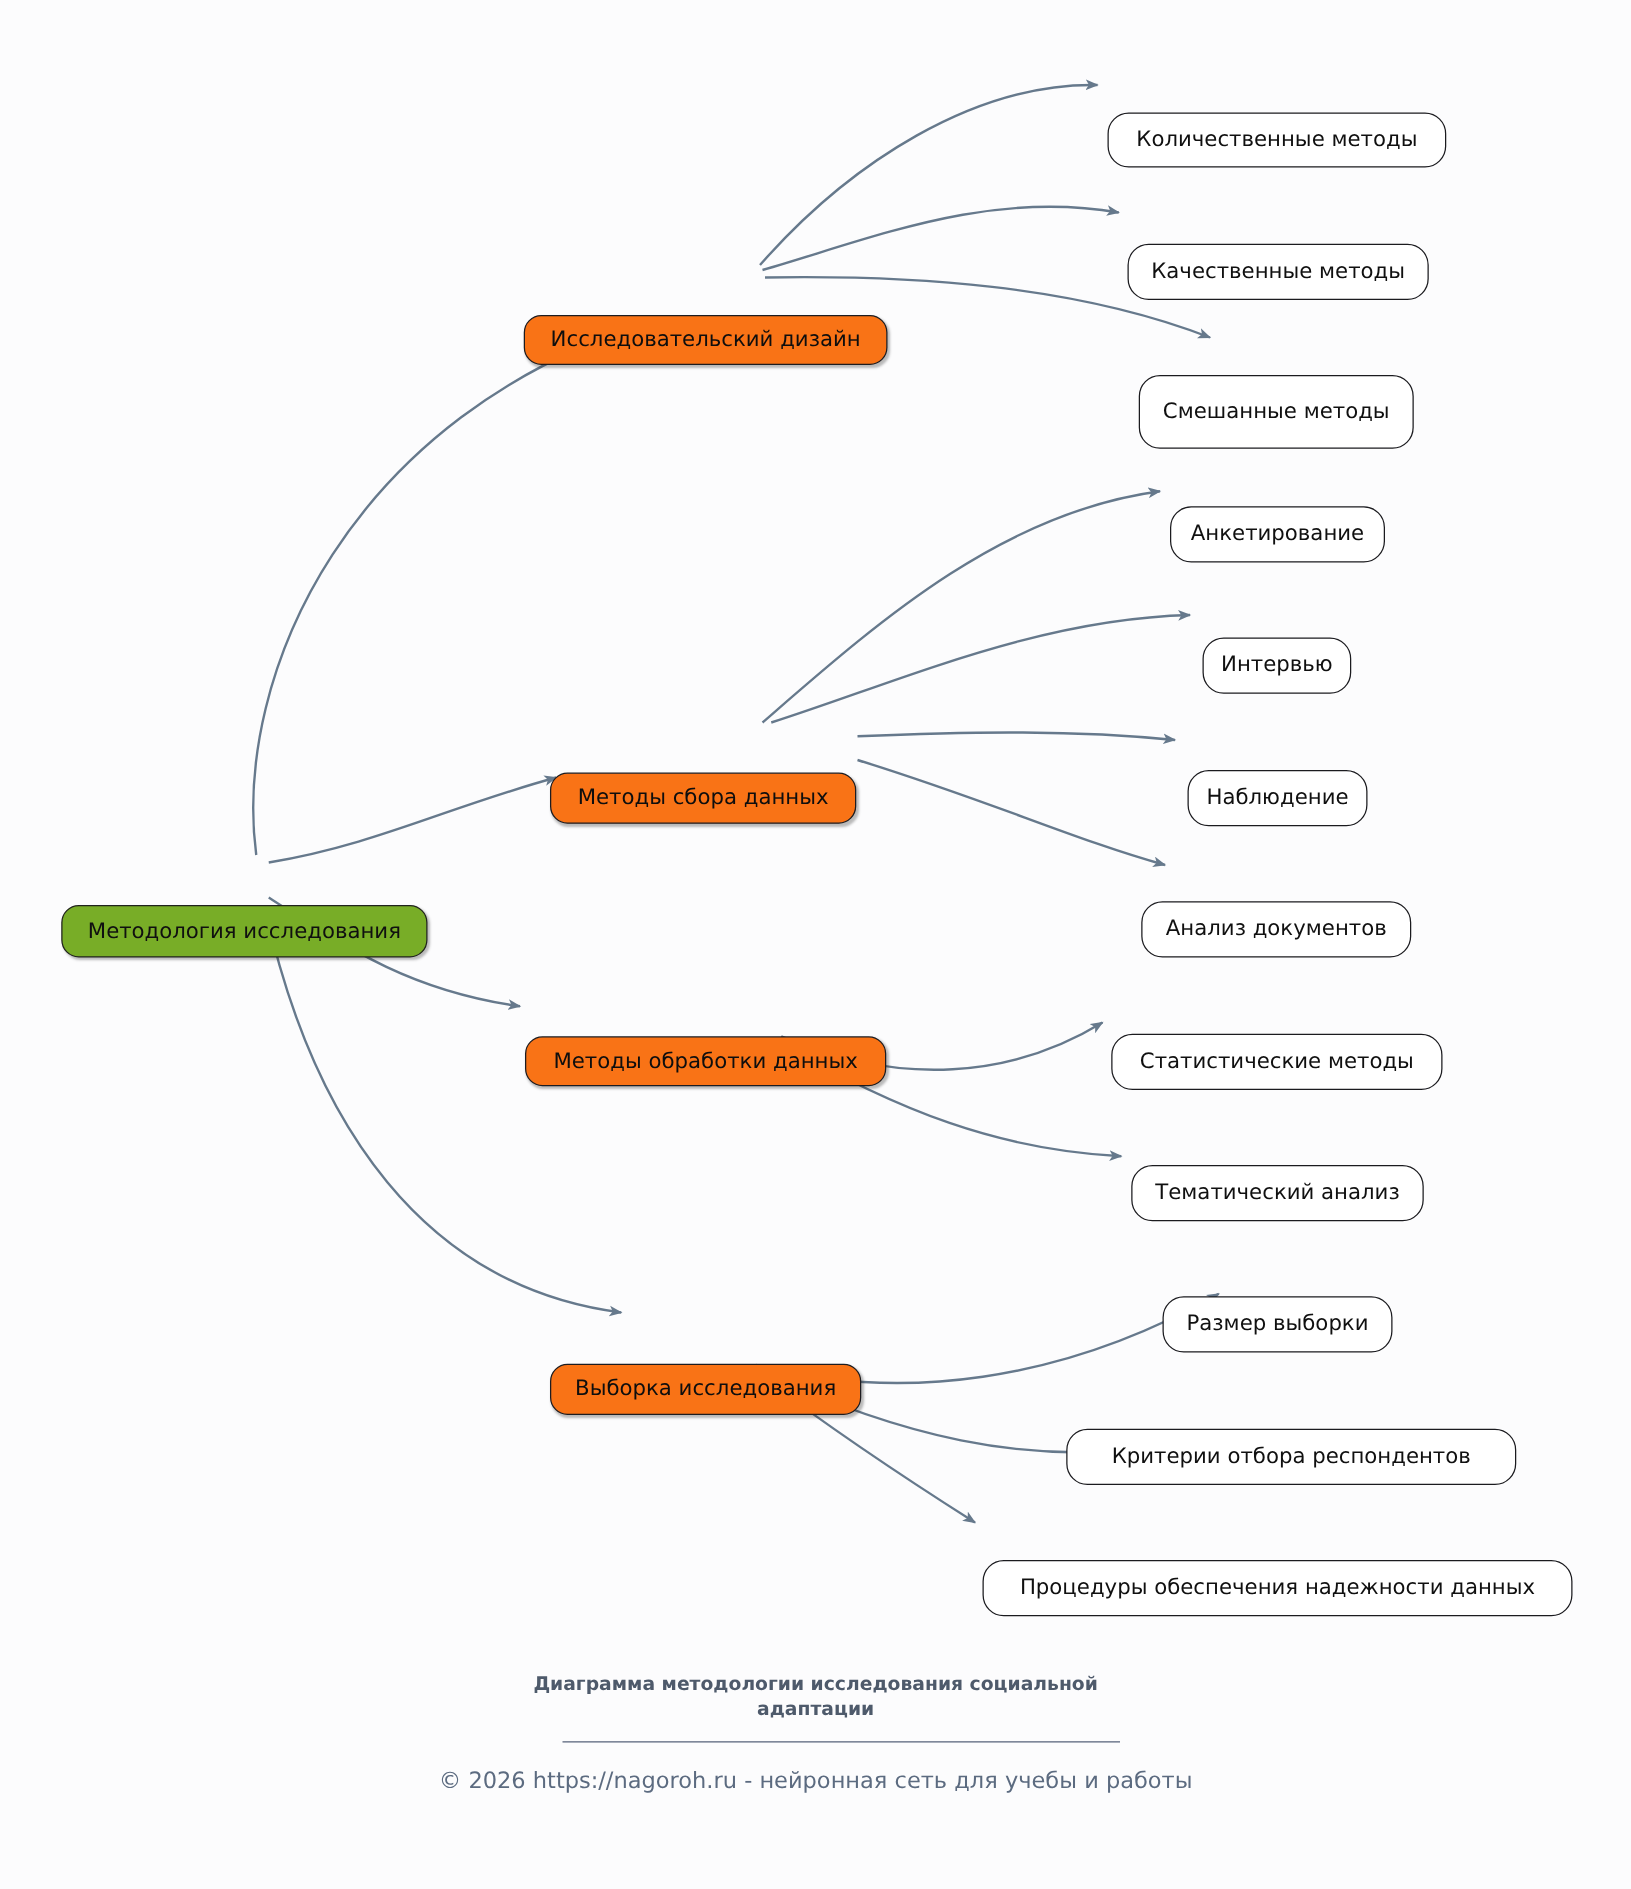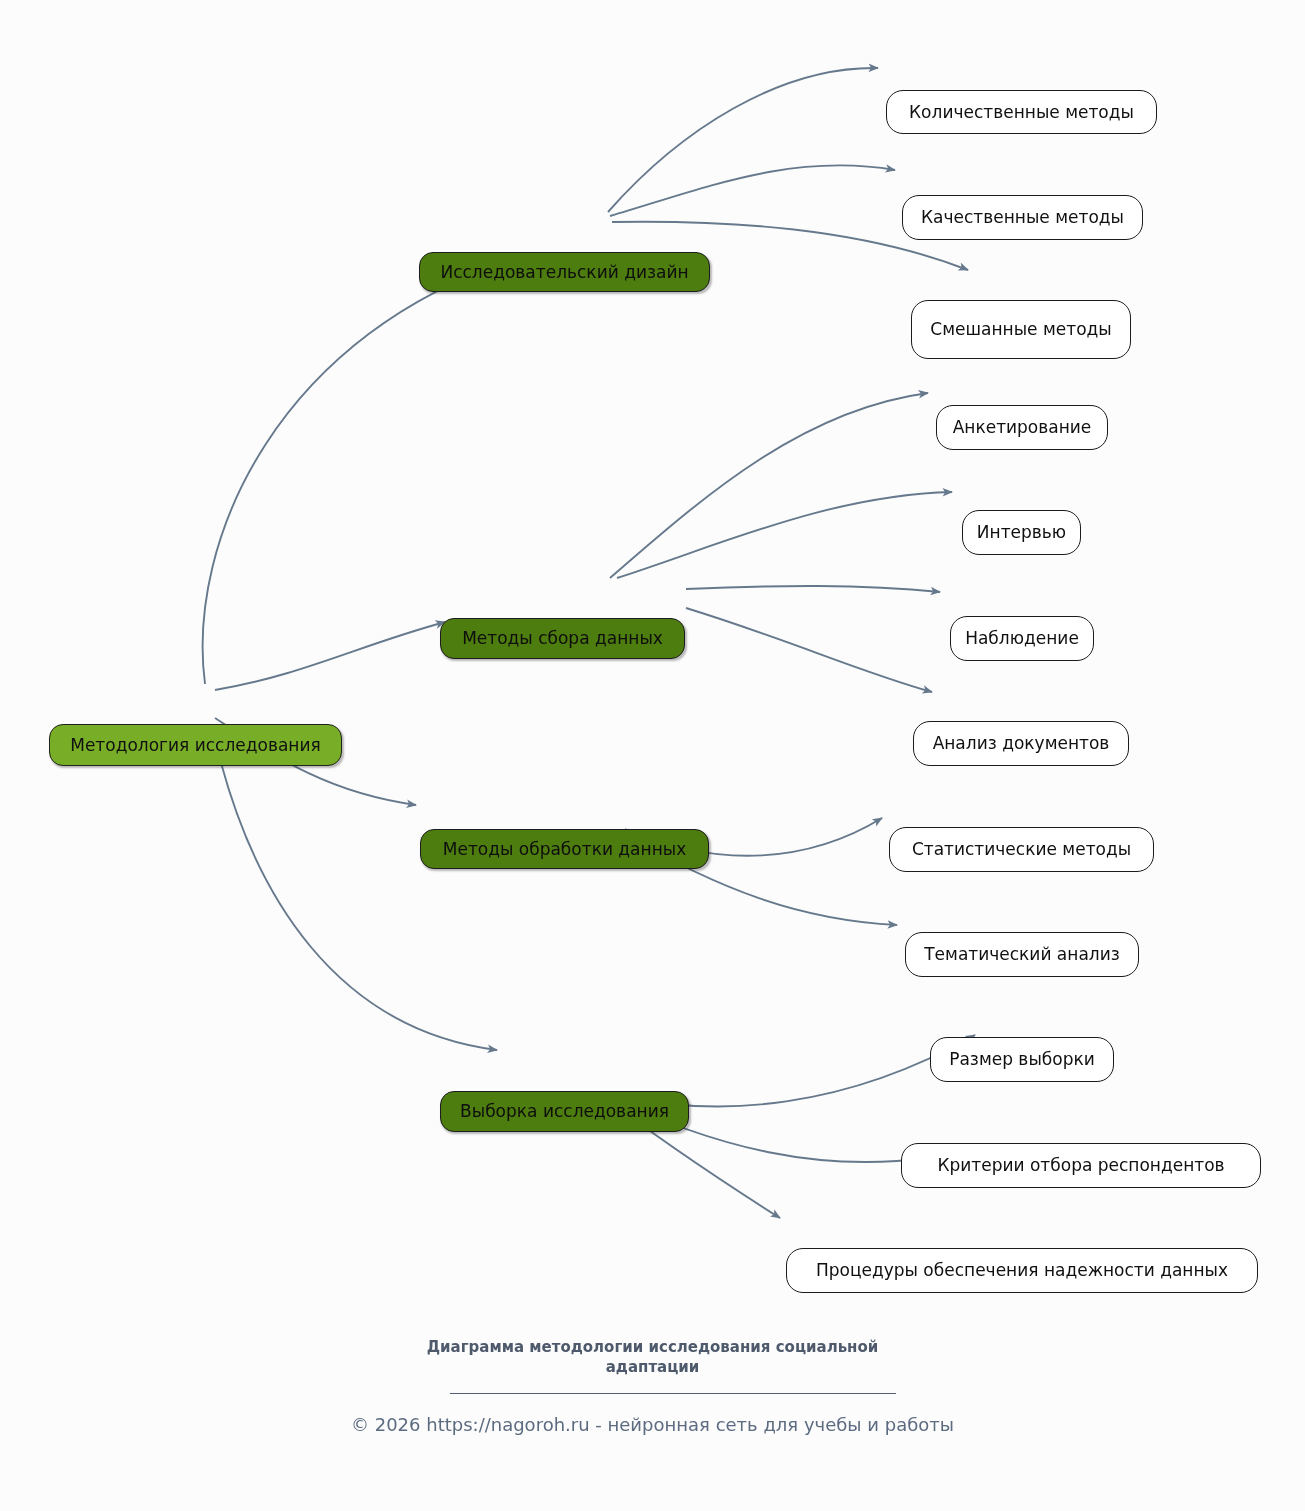--- a/index.html
+++ b/index.html
@@ -36,21 +36,21 @@
     margin-top: 40px;
   }
   .node-root {
     background: #78ad27;
     border: 1.6px solid #20231c;
     color: #101010;
     font-size: 17px;
     box-shadow: 1.5px 2px 2px rgba(30,30,30,0.30);
   }
   .node-branch {
-    background: #4d7c0f;
+    background: #f97316;
     border: 1.6px solid #1d1c20;
     color: #0e0e0e;
     font-size: 17px;
     box-shadow: 1.5px 2px 2px rgba(30,30,30,0.30);
   }
   .node-leaf {
     background: #ffffff;
     border: 1.7px solid #1b1b1f;
     color: #101010;
     font-size: 17px;
@@ -126,21 +126,21 @@
       <div class="node node-leaf" style="left: 886px; top: 50px; width: 271px; height: 44px;">Количественные методы</div>
       <div class="node node-leaf" style="left: 902px; top: 155px; width: 241px; height: 45px;">Качественные методы</div>
       <div class="node node-leaf" style="left: 911px; top: 260px; width: 220px; height: 59px;">Смешанные методы</div>
       <div class="node node-leaf" style="left: 936px; top: 365px; width: 172px; height: 45px;">Анкетирование</div>
       <div class="node node-leaf" style="left: 962px; top: 470px; width: 119px; height: 45px;">Интервью</div>
       <div class="node node-leaf" style="left: 950px; top: 576px; width: 144px; height: 45px;">Наблюдение</div>
       <div class="node node-leaf" style="left: 913px; top: 681px; width: 216px; height: 45px;">Анализ документов</div>
       <div class="node node-leaf" style="left: 889px; top: 787px; width: 265px; height: 45px;">Статистические методы</div>
       <div class="node node-leaf" style="left: 905px; top: 892px; width: 234px; height: 45px;">Тематический анализ</div>
       <div class="node node-leaf" style="left: 930px; top: 997px; width: 184px; height: 45px;">Размер выборки</div>
-      <div class="node node-leaf" style="left: 901px; top: 1103px; width: 360px; height: 45px;">Критерии отбора респондентов</div>
+      <div class="node node-leaf" style="left: 853px; top: 1103px; width: 360px; height: 45px;">Критерии отбора респондентов</div>
       <div class="node node-leaf" style="left: 786px; top: 1208px; width: 472px; height: 45px; text-align: right;">Процедуры обеспечения надежности данных</div>
     </div>
 
   <div class="footer footer-title">
     <span>Диаграмма методологии исследования социальной</span><br>
     <span>адаптации</span>
   </div>
 
   <div class="footer-rule"></div>
 

